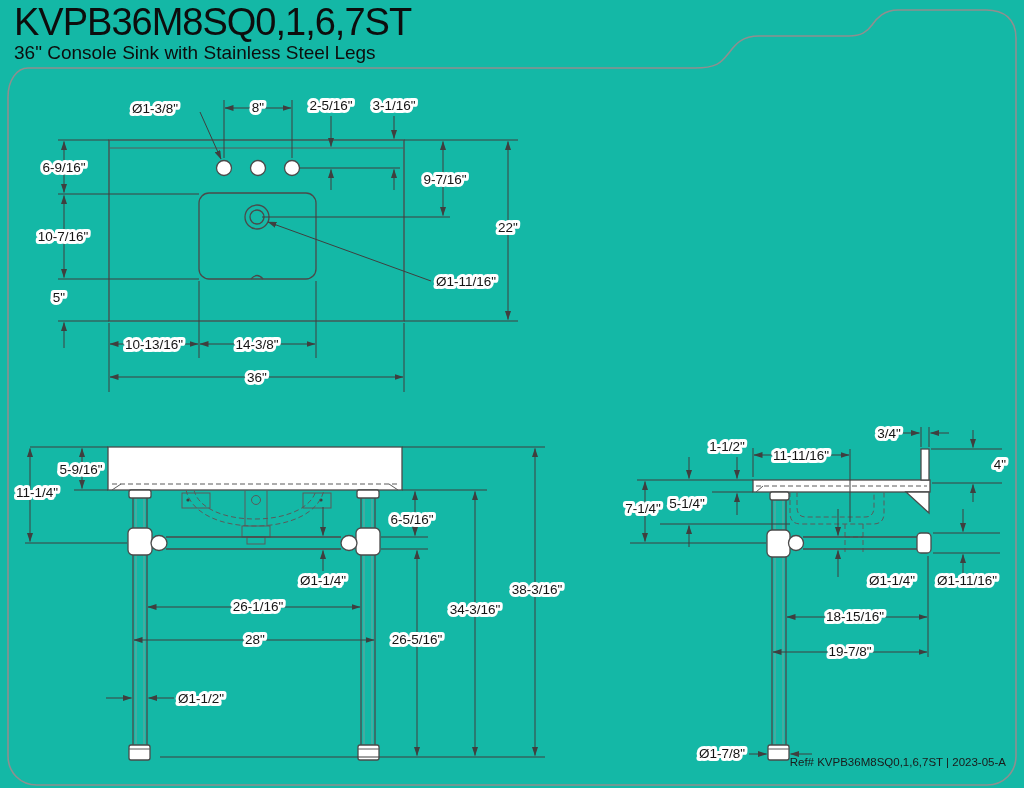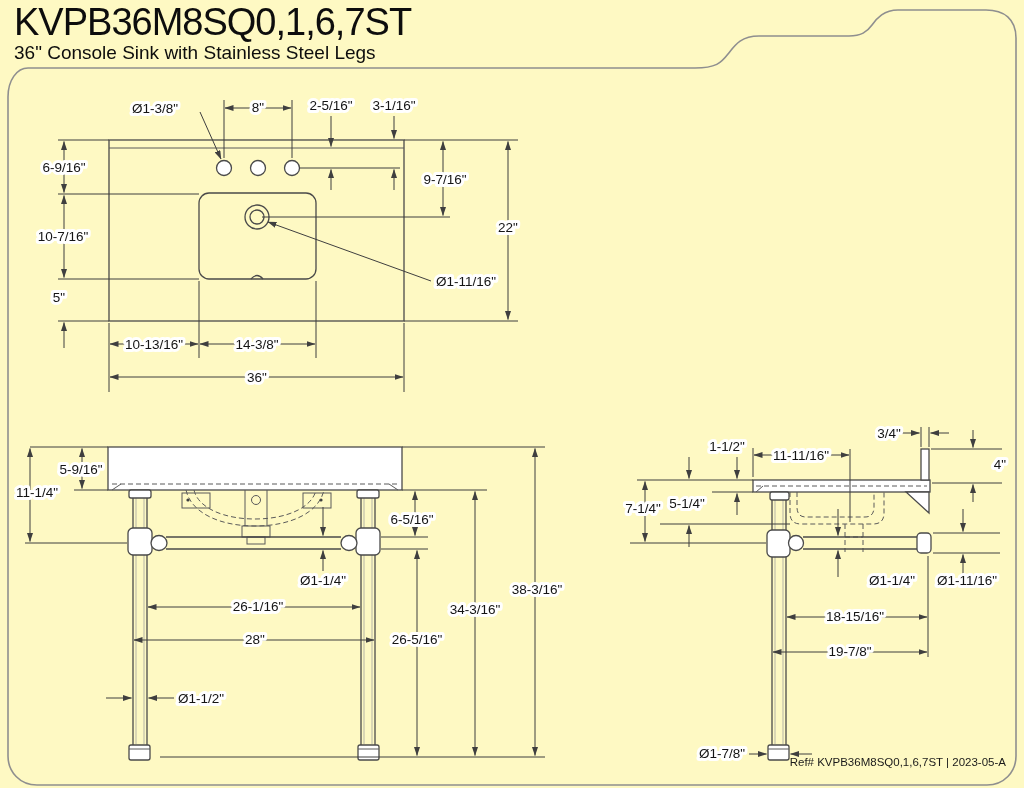--- a/index.html
+++ b/index.html
@@ -1,16 +1,16 @@
 <!DOCTYPE html>
 <html><head>
 <meta charset="utf-8">
 <style>
   html,body { margin:0; padding:0; background:#ffffff; }
-  .page { width:1024px; height:788px; position:relative; background:#fef9c3; overflow:hidden; }
+  .page { width:1024px; height:788px; position:relative; background:#14b8a6; overflow:hidden; }
   svg { display:block; }
   .t-title { font:38px "Liberation Sans", sans-serif; letter-spacing:-1px; fill:#0d0d0d; }
   .t-sub   { font:19px "Liberation Sans", sans-serif; fill:#0d0d0d; }
   .ref     { font:11.5px "Liberation Sans", sans-serif; fill:#1a1a1a; text-anchor:end; }
   .dl, .dls { font:13.5px "Liberation Sans", sans-serif; fill:#141414;
              paint-order:stroke; stroke:#ffffff; stroke-width:6px; stroke-linejoin:round; }
   .dl  { text-anchor:middle; }
   .dls { text-anchor:start; }
   .o  { fill:none; stroke:#4a4a4a; stroke-width:1.3; }
   .of { fill:#ffffff; stroke:#4a4a4a; stroke-width:1.3; }

